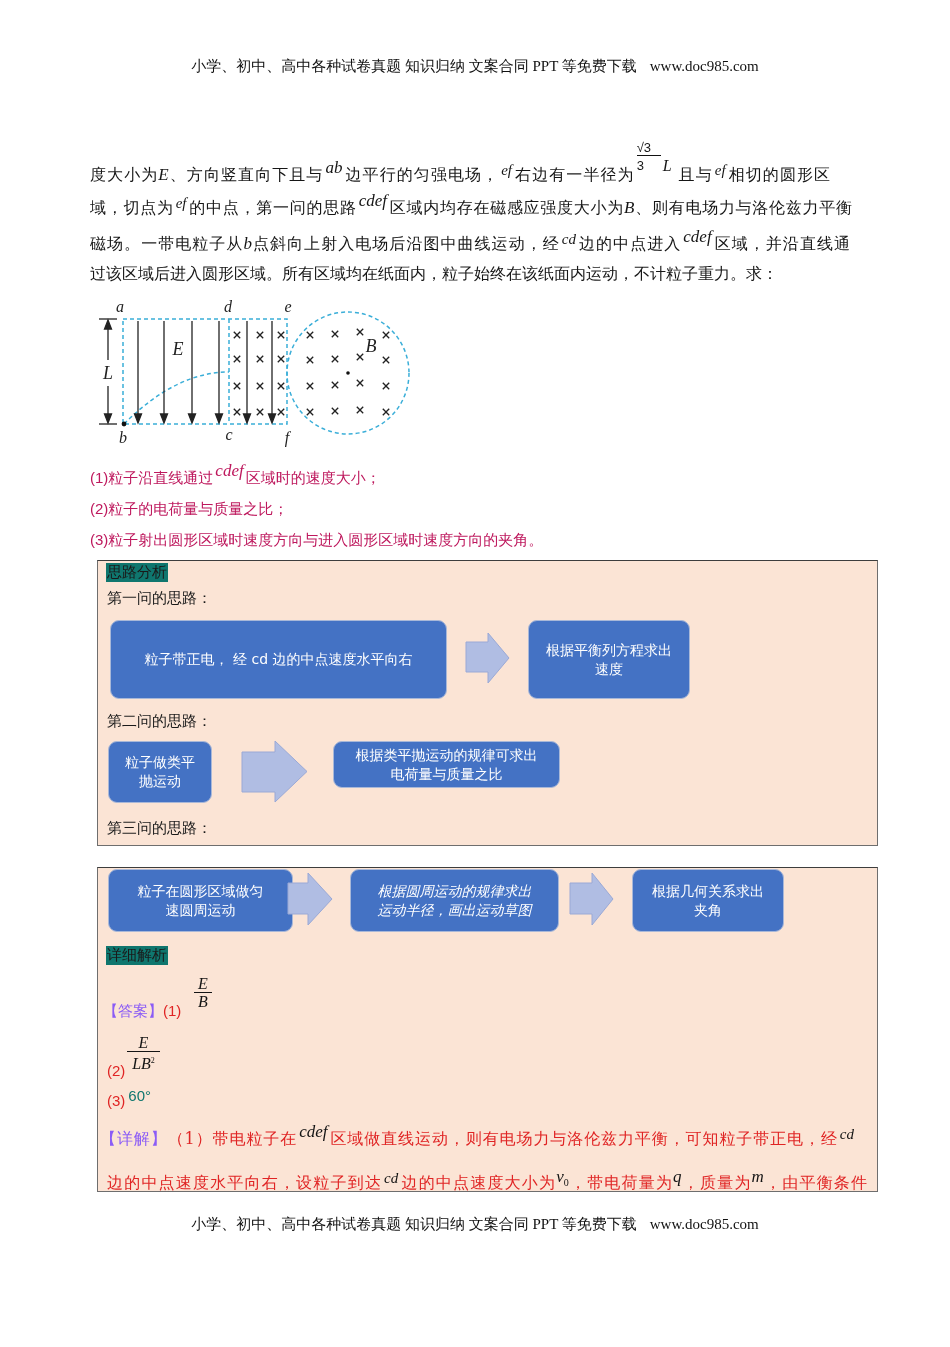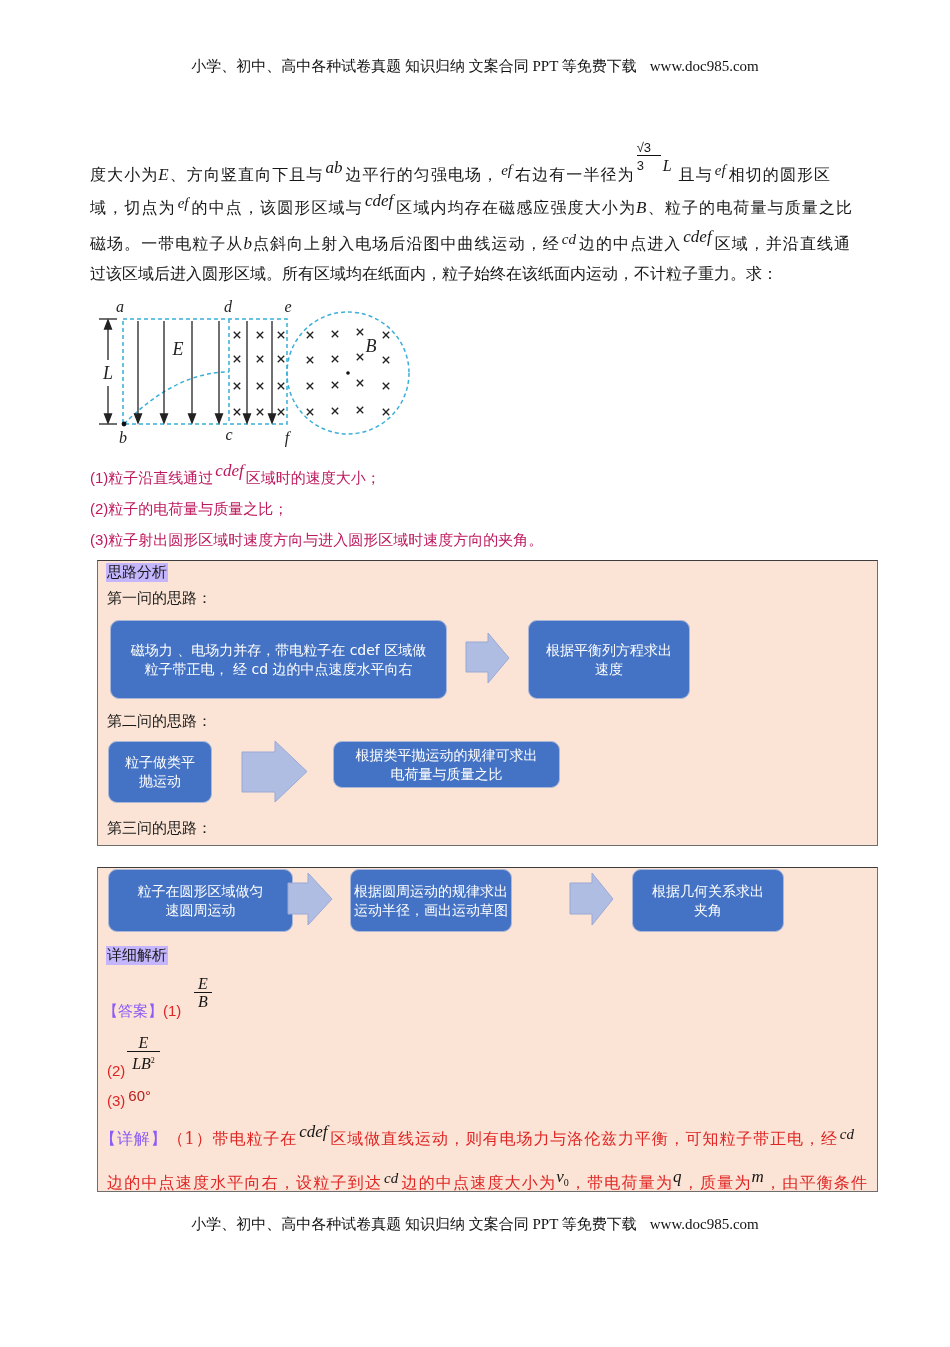--- a/index.html
+++ b/index.html
@@ -12,21 +12,21 @@
   .mi{font-family:"Liberation Serif",serif;font-style:italic;font-size:17px;}
   .ms{font-family:"Liberation Serif",serif;font-style:italic;font-size:15px;position:relative;top:-5px;margin:0 2px;}
   .msb{font-family:"Liberation Serif",serif;font-style:italic;font-size:17px;position:relative;top:-7px;margin:0 2px;}
   .frac1{display:inline-block;position:relative;width:24px;height:16px;margin:0 2px;}
   .frac1 .fnum{position:absolute;left:0;width:24px;top:-24px;height:15px;line-height:15px;text-align:center;border-bottom:1px solid #111;font-family:"Liberation Sans",sans-serif;font-size:13px;}
   .frac1 .fden{position:absolute;left:0;width:24px;top:-5px;line-height:14px;text-align:center;font-family:"Liberation Sans",sans-serif;font-size:13px;}
   .Lraise{font-family:"Liberation Serif",serif;font-style:italic;font-size:16px;position:relative;top:-9px;margin-right:6px;}
   .q{position:absolute;left:90px;font-size:15px;line-height:22px;color:#be185d;white-space:nowrap;}
   .q .num{font-family:"Liberation Sans",sans-serif;font-size:15px;}
   .panel{position:absolute;left:97px;width:779px;background:#fbe4d5;border:1.5px solid #6e6e6e;border-top-color:#3d3d3d;}
-  .badge{position:absolute;left:106px;background:#c4b5fd;font-size:15px;line-height:19px;padding:0 1px;color:#1a1a1a;white-space:nowrap;}
+  .badge{position:absolute;left:106px;background:#0f766e;font-size:15px;line-height:19px;padding:0 1px;color:#1a1a1a;white-space:nowrap;}
   .sub-label{position:absolute;left:107px;font-size:15px;line-height:20px;color:#1a1a1a;white-space:nowrap;}
   .fbox{position:absolute;background:#4472c4;border:1.5px solid #a9b8d8;border-radius:9px;box-sizing:border-box;color:#ffffff;font-family:"DejaVu Sans",sans-serif;font-size:14px;line-height:19px;display:flex;flex-direction:column;align-items:center;justify-content:center;text-align:center;white-space:nowrap;}
   .farrow{position:absolute;overflow:visible;}
   .ans{position:absolute;font-size:15px;line-height:20px;white-space:nowrap;}
   .ans .num{font-family:"Liberation Sans",sans-serif;font-size:15px;color:#e02424;}
   .brk{color:#8b5cf6;font-weight:normal;}
   .afrac{position:absolute;font-family:"Liberation Serif",serif;font-style:italic;font-size:16px;color:#141414;text-align:center;}
   .afrac .an{display:block;line-height:17px;border-bottom:1px solid #141414;padding:0 2px;}
   .afrac .ad{display:block;line-height:17px;}
   .afrac sup{font-size:8px;font-style:normal;}
@@ -40,21 +40,21 @@
 
 <div class="hdr" style="top:56px;">
   <span>小学、初中、高中各种试卷真题 知识归纳 文案合同 PPT 等免费下载</span><span class="site">www.doc985.com</span>
 </div>
 
 <div class="pl just" style="top:163px;width:740px;">
   <span>度大小为</span><i class="mi">E</i><span>、方向竖直向下且与</span><i class="msb">ab</i><span>边平行的匀强电场，</span><i class="ms">ef</i><span>右边有一半径为</span><span class="frac1"><span class="fnum">√3</span><span class="fden">3</span></span><i class="Lraise">L</i><span>且与</span><i class="ms">ef</i><span>相切的圆形区</span>
 </div>
 
 <div class="pl just" style="top:196px;width:762px;">
-  <span>域，切点为</span><i class="ms">ef</i><span>的中点，该圆形区域与</span><i class="msb">cdef</i><span>区域内均存在磁感应强度大小为</span><i class="mi">B</i><span>、粒子的电荷量与质量之比</span>
+  <span>域，切点为</span><i class="ms">ef</i><span>的中点，第一问的思路</span><i class="msb">cdef</i><span>区域内均存在磁感应强度大小为</span><i class="mi">B</i><span>、则有电场力与洛伦兹力平衡</span>
 </div>
 
 <div class="pl just" style="top:232px;width:760px;">
   <span>磁场。一带电粒子从</span><i class="mi">b</i><span>点斜向上射入电场后沿图中曲线运动，经</span><i class="ms">cd</i><span>边的中点进入</span><i class="msb">cdef</i><span>区域，并沿直线通</span>
 </div>
 
 <div class="pl" style="top:262px;white-space:nowrap;">
   <span>过该区域后进入圆形区域。所有区域均在纸面内，粒子始终在该纸面内运动，不计粒子重力。求：</span>
 </div>
 
@@ -151,21 +151,20 @@
 </div>
 <div class="q" style="top:529px;">
   <span class="num">(3)</span><span>粒子射出圆形区域时速度方向与进入圆形区域时速度方向的夹角。</span>
 </div>
 
 <div class="panel" style="top:560px;height:284px;"></div>
 <div class="badge" style="top:563px;">思路分析</div>
 <div class="sub-label" style="top:588px;">第一问的思路：</div>
 
 <div class="fbox" style="left:110px;top:620px;width:337px;height:79px;">
-  <span>磁场力 、电场力并存，带电粒子在 cdef 区域做</span>
   <span>粒子带正电， 经 cd 边的中点速度水平向右</span>
 </div>
 <svg class="farrow" style="left:466px;top:633px;" width="43" height="50" viewBox="0 0 43 50">
   <polygon points="0,9 22,9 22,0 43,25 22,50 22,39 0,39" fill="#b0bde3" stroke="#9aa9d6" stroke-width="1"></polygon>
 </svg>
 <div class="fbox" style="left:528px;top:620px;width:162px;height:79px;">
   <span>根据平衡列方程求出</span>
   <span>速度</span>
 </div>
 
@@ -186,21 +185,21 @@
 
 <div class="panel" style="top:867px;height:323px;"></div>
 
 <div class="fbox" style="left:108px;top:869px;width:185px;height:63px;">
   <span>粒子在圆形区域做匀</span>
   <span>速圆周运动</span>
 </div>
 <svg class="farrow" style="left:288px;top:873px;" width="44" height="52" viewBox="0 0 44 52">
   <polygon points="0,10 20,10 20,0 44,26 20,52 20,41 0,41" fill="#b0bde3" stroke="#9aa9d6" stroke-width="1"></polygon>
 </svg>
-<div class="fbox" style="left:350px;top:869px;width:162px;height:63px;">
+<div class="fbox" style="left:350px;top:869px;width:209px;height:63px;font-style:italic;">
   <span>根据圆周运动的规律求出</span>
   <span>运动半径，画出运动草图</span>
 </div>
 <svg class="farrow" style="left:570px;top:873px;" width="43" height="52" viewBox="0 0 43 52">
   <polygon points="0,10 22,10 22,0 43,26 22,52 22,41 0,41" fill="#b0bde3" stroke="#9aa9d6" stroke-width="1"></polygon>
 </svg>
 <div class="fbox" style="left:632px;top:869px;width:152px;height:63px;">
   <span>根据几何关系求出</span>
   <span>夹角</span>
 </div>
@@ -217,21 +216,21 @@
 
 <div class="ans" style="left:107px;top:1061px;">
   <span class="num">(2)</span>
 </div>
 <div class="afrac" style="left:127px;top:1034px;width:33px;">
   <span class="an">E</span>
   <span class="ad"><span>LB</span><sup>2</sup></span>
 </div>
 
 <div class="ans" style="left:107px;top:1091px;">
-  <span class="num">(3)</span><span style="font-family:'Liberation Sans',sans-serif;font-size:15px;color:#b91c1c;position:relative;top:-5px;margin-left:3px;">60°</span>
+  <span class="num">(3)</span><span style="font-family:'Liberation Sans',sans-serif;font-size:15px;color:#0f766e;position:relative;top:-5px;margin-left:3px;">60°</span>
 </div>
 
 <div class="dl just" style="left:100px;top:1127px;width:756px;">
   <span class="brk">【详解】</span><span>（1）带电粒子在</span><i class="msb">cdef</i><span>区域做直线运动，则有电场力与洛伦兹力平衡，可知粒子带正电，经</span><i class="ms">cd</i>
 </div>
 <div class="dl just" style="left:107px;top:1171px;width:760px;">
   <span>边的中点速度水平向右，设粒子到达</span><i class="ms">cd</i><span>边的中点速度大小为</span><i class="mv"><span>v</span><sub>0</sub></i><span>，带电荷量为</span><i class="mv">q</i><span>，质量为</span><i class="mv">m</i><span>，由平衡条件</span>
 </div>
 
 <div class="hdr" style="top:1214px;">

